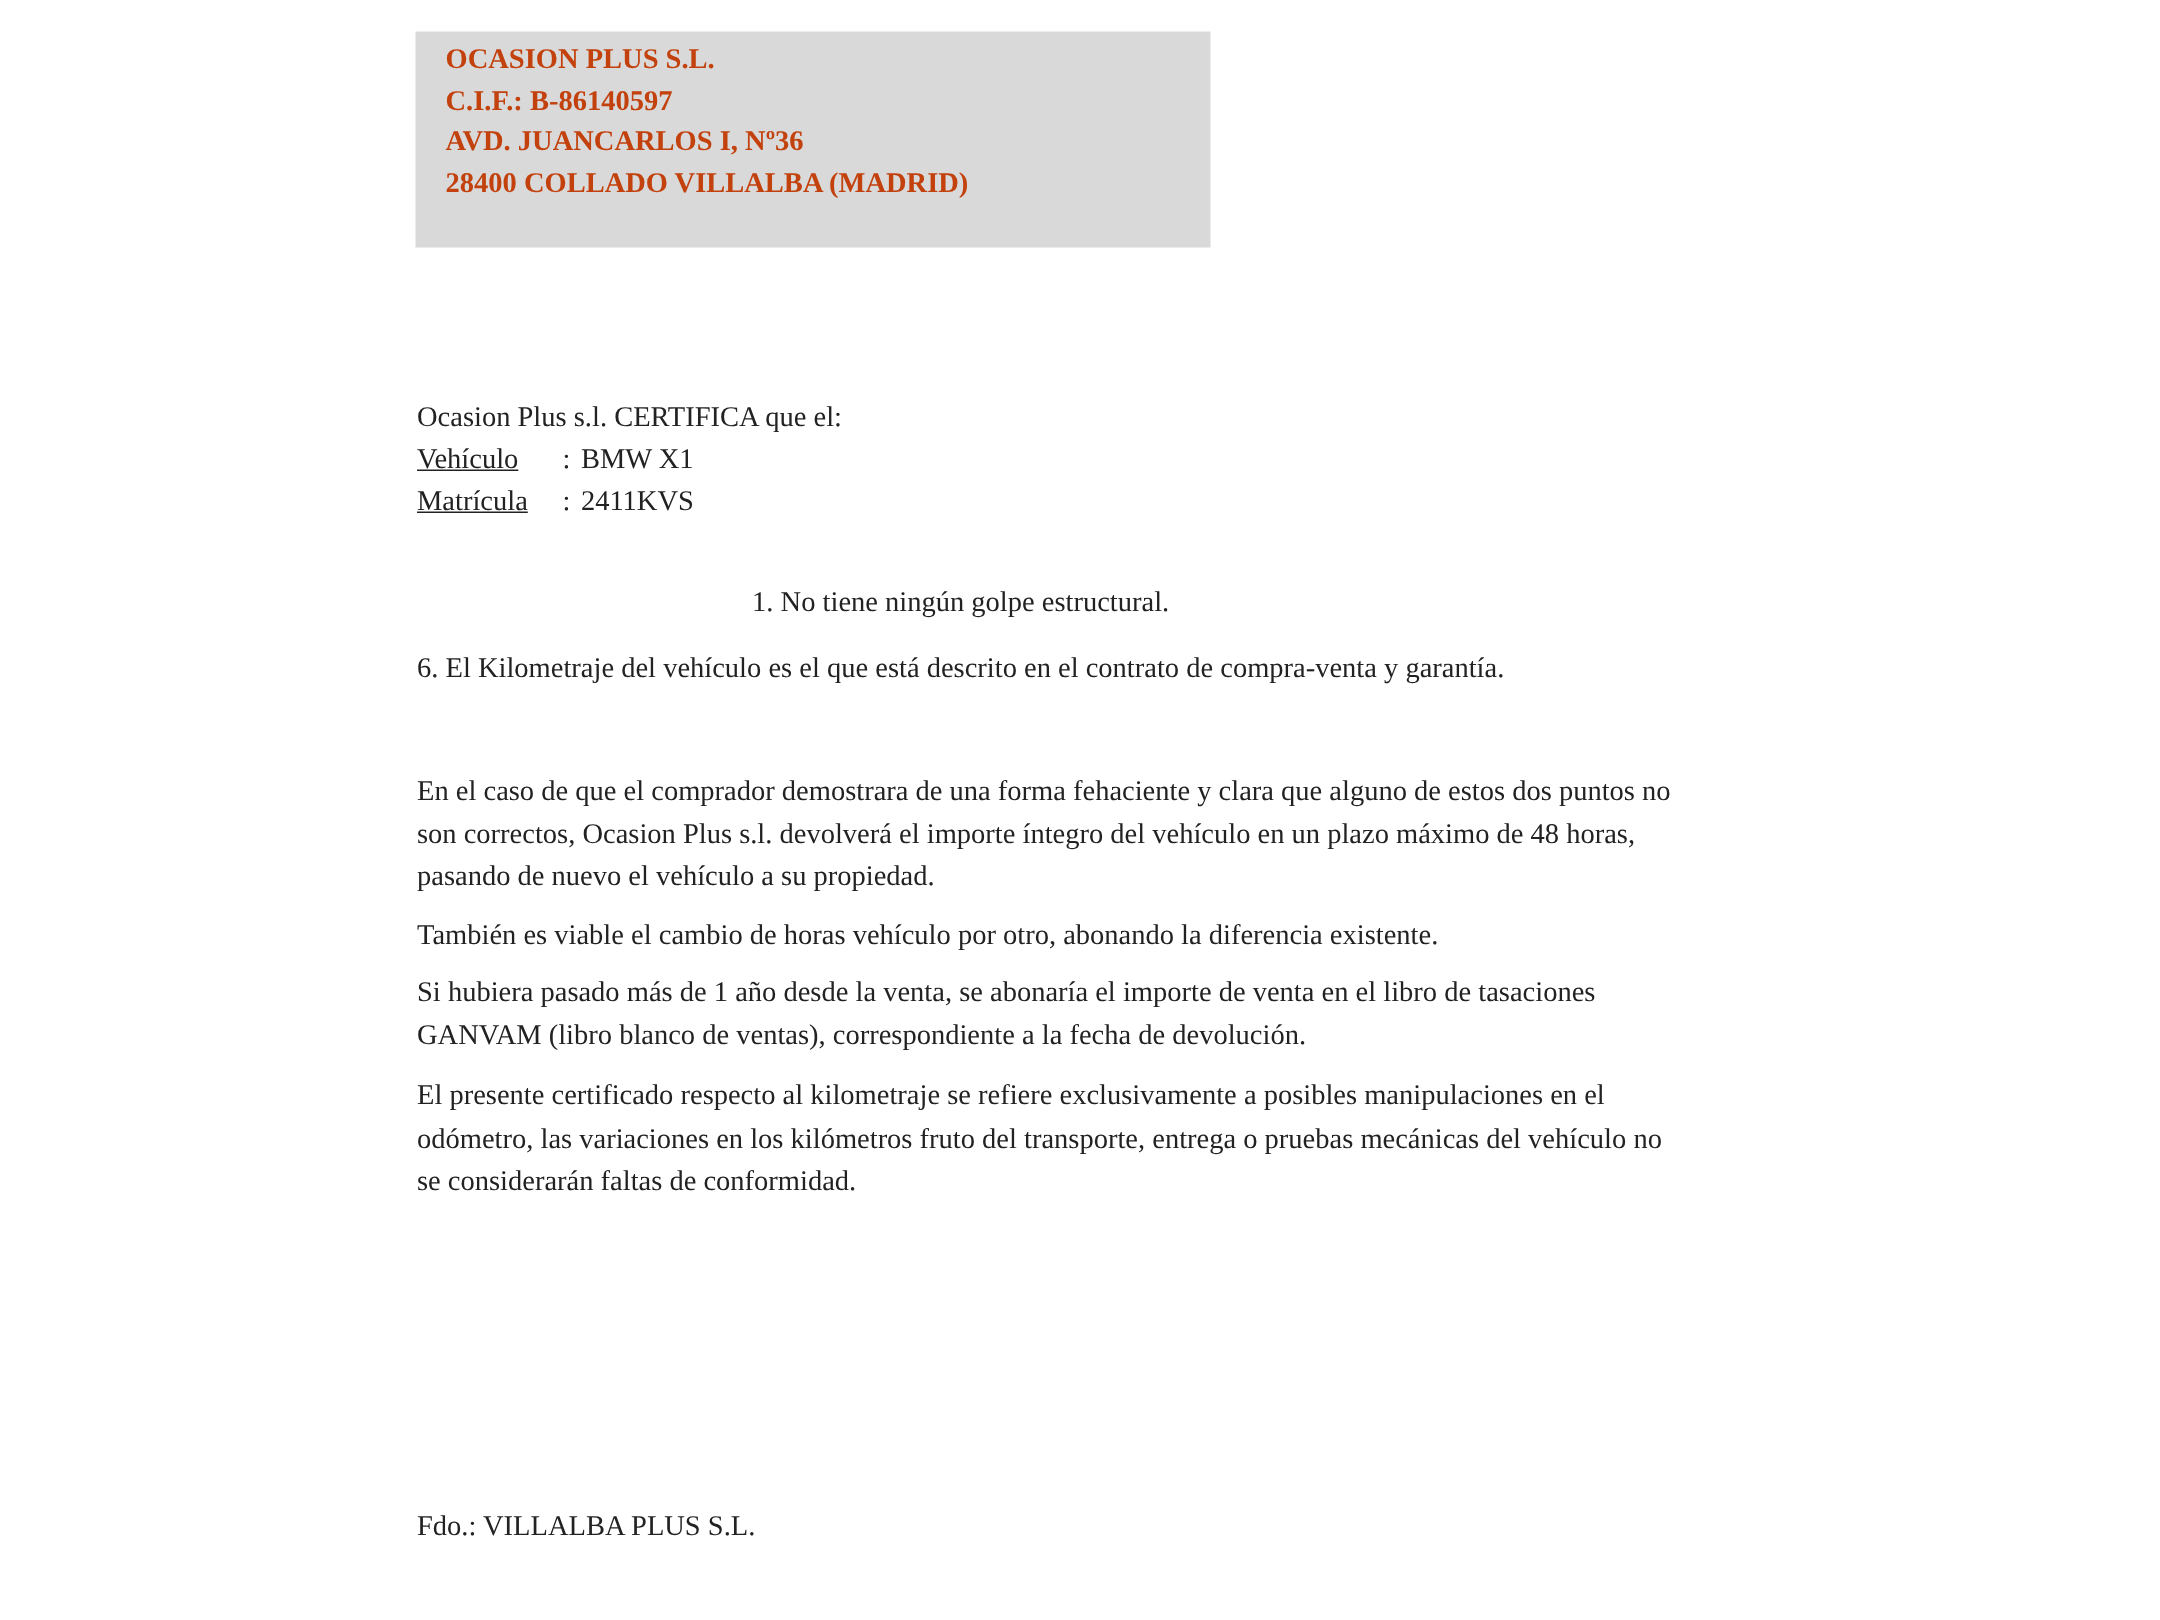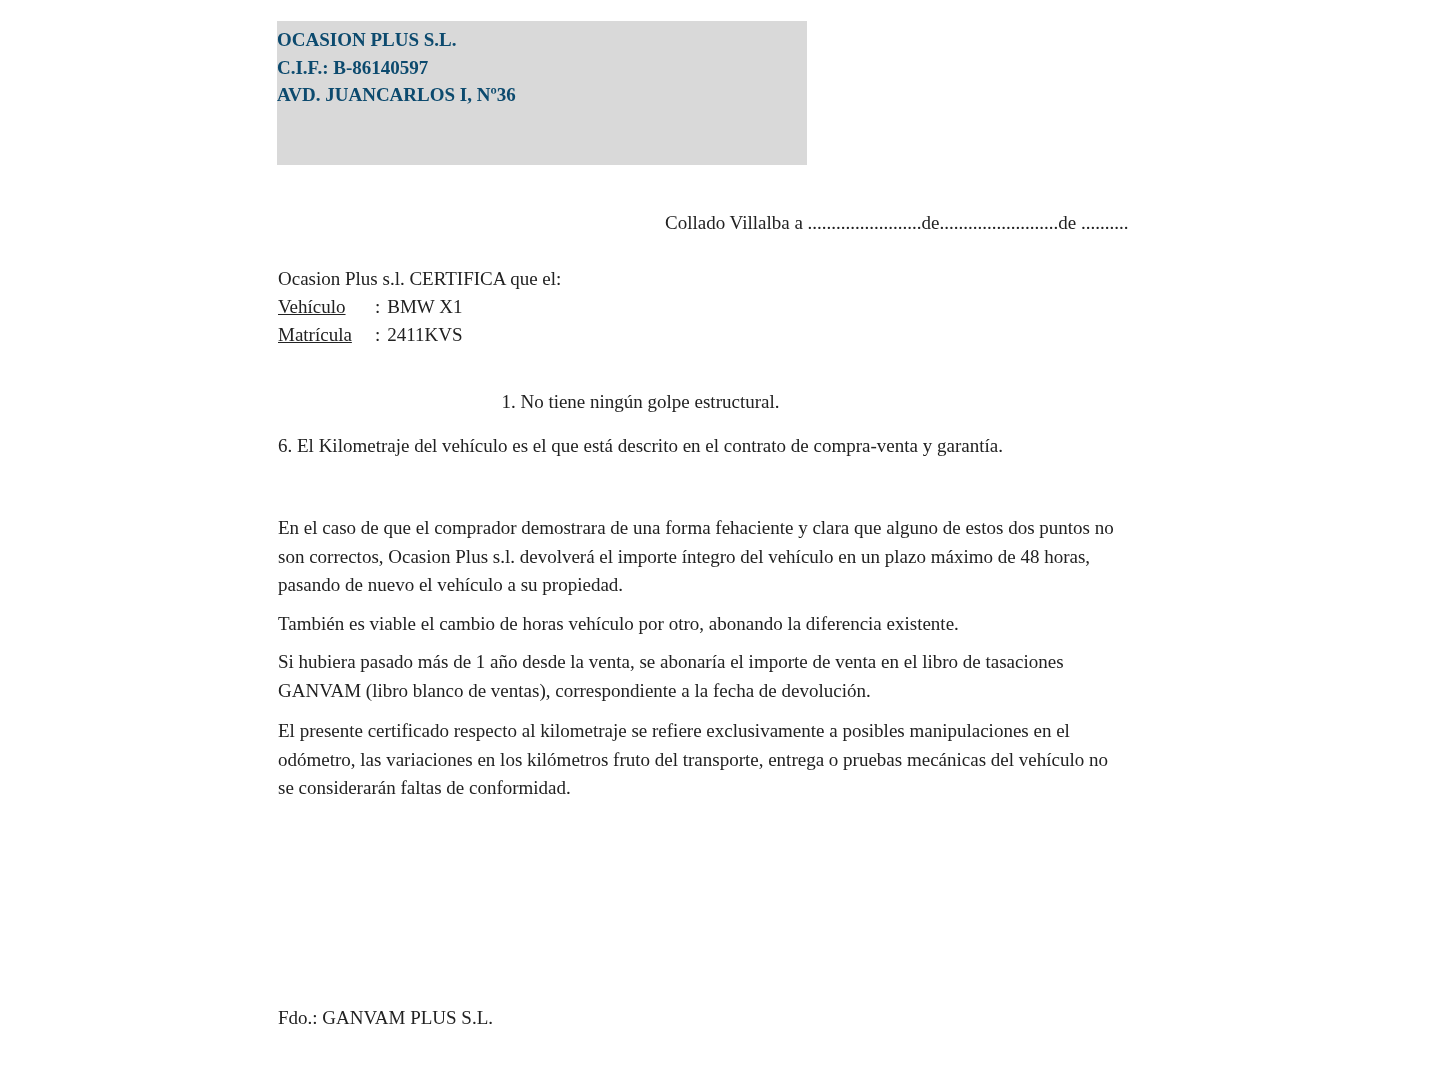--- a/index.html
+++ b/index.html
@@ -17,23 +17,23 @@
     font-size: 19px;
     overflow: hidden;
   }
   .header-box {
     position: absolute;
     left: 277px;
     top: 21px;
     width: 530px;
     height: 144px;
     box-sizing: border-box;
-    padding: 5px 8px 0 0;
+    padding: 5px 8px 0 20px;
     background: #d9d9d9;
-    color: #0c4a6e;
+    color: #c2410c;
     font-weight: bold;
     line-height: 27.5px;
   }
   .date-line {
     position: absolute;
     left: 665px;
     top: 209px;
     line-height: 28px;
     white-space: nowrap;
   }
@@ -80,23 +80,23 @@
 </style>
 </head>
 <body>
 
 <div class="page">
 
   <div class="header-box">
     <div>OCASION PLUS S.L.</div>
     <div>C.I.F.: B-86140597</div>
     <div>AVD. JUANCARLOS I, Nº36</div>
+    <div>28400 COLLADO VILLALBA (MADRID)</div>
   </div>
 
-  <div class="date-line">Collado Villalba a ........................de.........................de ..........</div>
 
   <div class="certify-block">
     <div>Ocasion Plus s.l. CERTIFICA que el:</div>
     <div class="field-row">
       <span class="field-label"><span class="u">Vehículo</span></span><span class="field-sep">:</span><span>BMW X1</span>
     </div>
     <div class="field-row">
       <span class="field-label"><span class="u">Matrícula</span></span><span class="field-sep">:</span><span>2411KVS</span>
     </div>
   </div>
@@ -111,15 +111,15 @@
 son correctos, Ocasion Plus s.l. devolverá el importe íntegro del vehículo en un plazo máximo de 48 horas,
 pasando de nuevo el vehículo a su propiedad.</p>
     <p>También es viable el cambio de horas vehículo por otro, abonando la diferencia existente.</p>
     <p>Si hubiera pasado más de 1 año desde la venta, se abonaría el importe de venta en el libro de tasaciones
 GANVAM (libro blanco de ventas), correspondiente a la fecha de devolución.</p>
     <p class="last">El presente certificado respecto al kilometraje se refiere exclusivamente a posibles manipulaciones en el
 odómetro, las variaciones en los kilómetros fruto del transporte, entrega o pruebas mecánicas del vehículo no
 se considerarán faltas de conformidad.</p>
   </div>
 
-  <div class="signature-line">Fdo.: GANVAM PLUS S.L.</div>
+  <div class="signature-line">Fdo.: VILLALBA PLUS S.L.</div>
 
 </div>
 
 </body></html>

